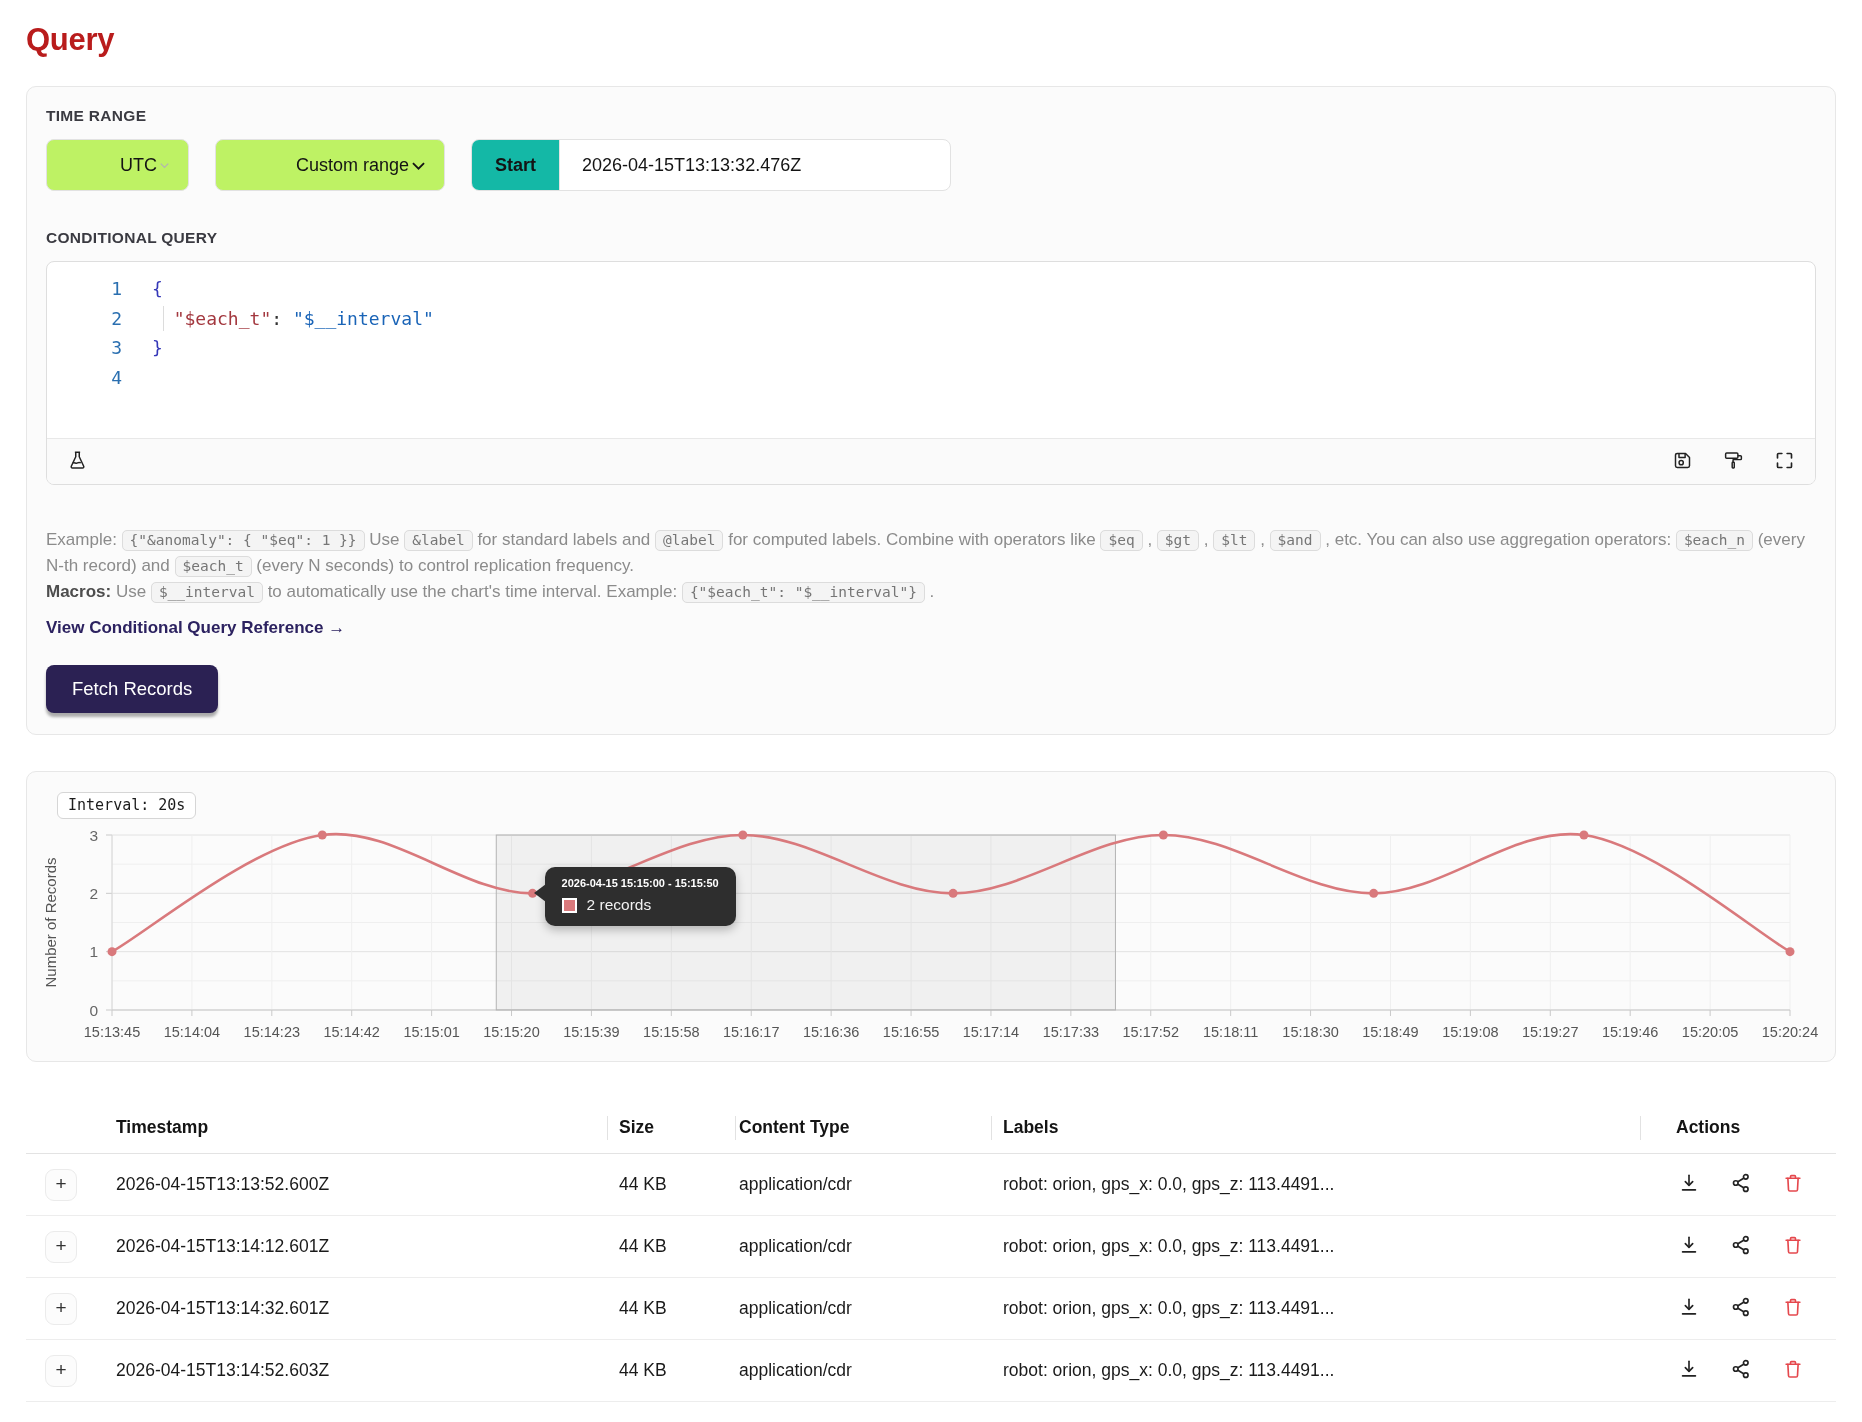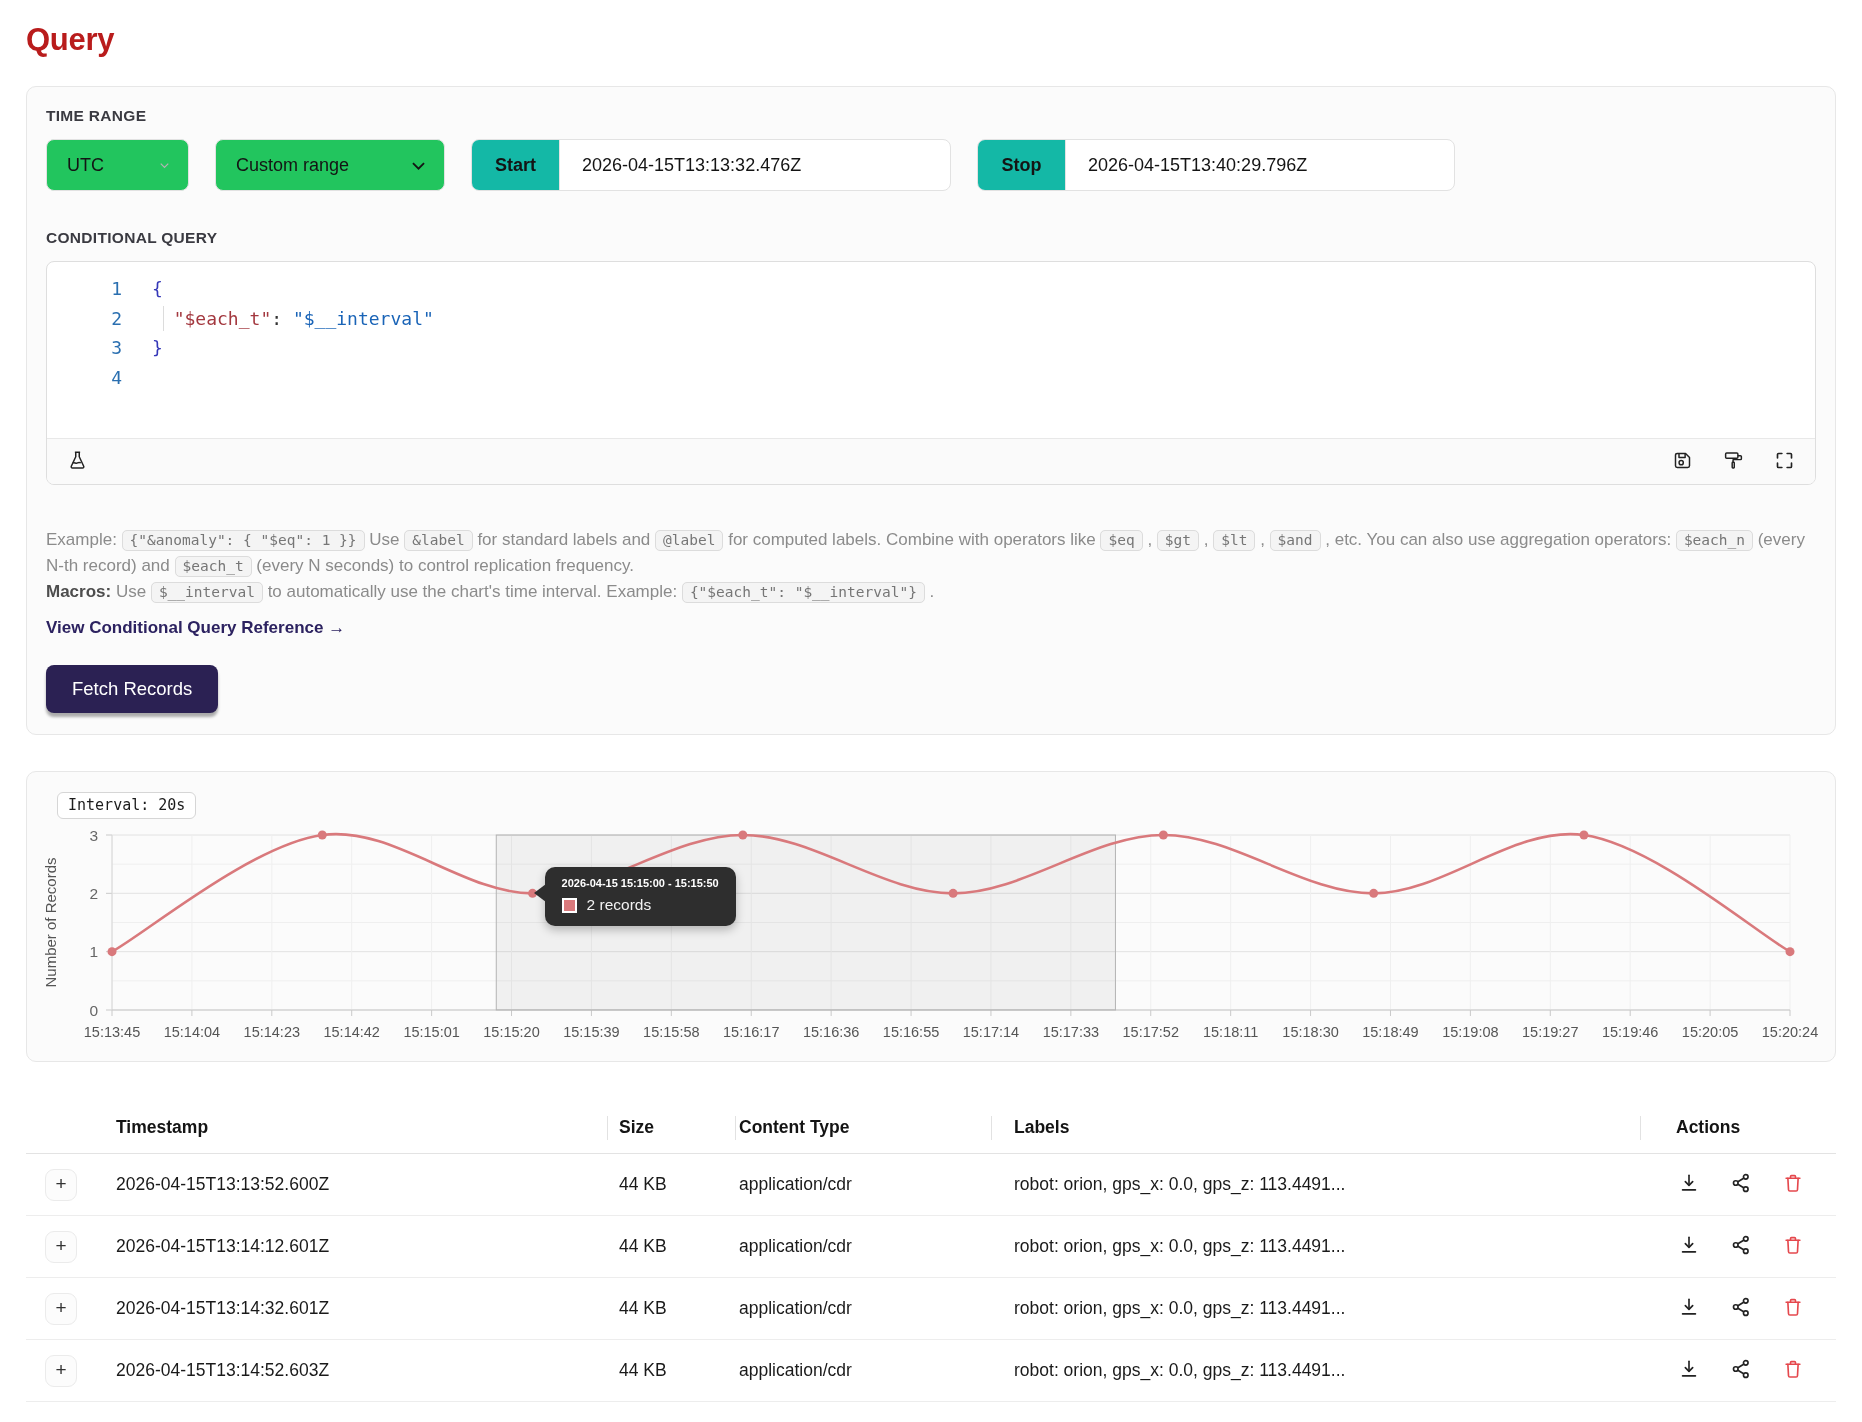--- a/index.html
+++ b/index.html
@@ -17,22 +17,22 @@
     border:1px solid #e7e7e7; border-radius:10px;
   }
   .card.query-card { padding:20px 19px 21px; }
   .section-label {
     font-size:15.5px; font-weight:700; color:#3a3a41; letter-spacing:.3px; margin:0 0 14px;
   }
 
   
   .controls-row { display:flex; gap:26px; align-items:center; }
   .select-box {
-    height:52px; background:#22c55e; border:1px solid #e2e2e2; border-radius:8px;
-    display:flex; align-items:center; justify-content:space-between;
+    height:52px; background:#bef264; border:1px solid #e2e2e2; border-radius:8px;
+    display:flex; align-items:center; justify-content:flex-end;
     padding:0 16px 0 20px; font-size:18px; color:#141414; cursor:pointer;
   }
   .tz-select { width:143px; }
   .range-select { width:230px; font-weight:400; }
   .io-group {
     height:52px; display:flex; align-items:stretch; background:#fff;
     border:1px solid #e2e2e2; border-radius:8px; overflow:hidden;
   }
   .io-label {
     background:#14b8a6; border-right:1px solid #e3e3e3; display:flex; align-items:center;
@@ -100,21 +100,21 @@
   .tt-value { font-size:15.5px; color:#f2f2f2; }
 
   
   .records-table { margin-top:40px; width:1810px; font-size:17.5px; }
   .thead { display:flex; align-items:center; height:52px; border-bottom:1px solid #e3e3e3; font-weight:700; color:#141414; }
   .th, .td { flex:0 0 auto; }
   .col-expand { width:70px; display:flex; justify-content:center; }
   .col-ts { width:475px; padding-left:20px; }
   .col-size { width:128px; padding-left:12px;margin-left:36px; }
   .col-ct { width:256px; padding-left:4px; }
-  .col-labels { width:649px; padding-left:23px; }
+  .col-labels { width:649px; padding-left:12px; }
   .col-actions { width:230px; padding-left:36px; display:flex; align-items:center; gap:26px; }
   .th { position:relative; height:100%; display:flex; align-items:center; }
   .th.sep::before { content:""; position:absolute; left:0; top:14px; height:24px; border-left:1px solid #e2e2e2; }
   .trow { display:flex; align-items:center; height:62px; border-bottom:1px solid #ededed; color:#1a1a1a; }
   .expand-btn {
     width:32px; height:32px; border:1px solid #ebebeb; background:#fcfcfc; border-radius:9px;
     font-size:19px; color:#333; cursor:pointer; display:flex; align-items:center; justify-content:center;
     font-family:"Liberation Sans",sans-serif; padding:0 0 2px;
   }
   .icon-btn { background:none; border:none; padding:2px; cursor:pointer; color:#222; display:flex; }
@@ -142,24 +142,20 @@
       <span>Custom range</span>
       <span class="chev">
         <svg width="19" height="19" viewBox="0 0 24 24" fill="none" stroke="#141414" stroke-width="2.3">
             <path d="M5 9l7 7 7-7"></path>
           </svg>
       </span>
     </div>
     <div class="io-group start-group">
       <div class="io-label">Start</div>
       <div class="io-value">2026-04-15T13:13:32.476Z</div>
-    </div>
-    <div class="io-group stop-group">
-      <div class="io-label">Stop</div>
-      <div class="io-value">2026-04-15T13:40:29.796Z</div>
     </div>
   </div>
 
   <div class="section-label cq-label">CONDITIONAL QUERY</div>
 
   <div class="editor">
     <div class="code-area">
         <div>
           <div class="code-line">
             <span class="ln">1</span>

